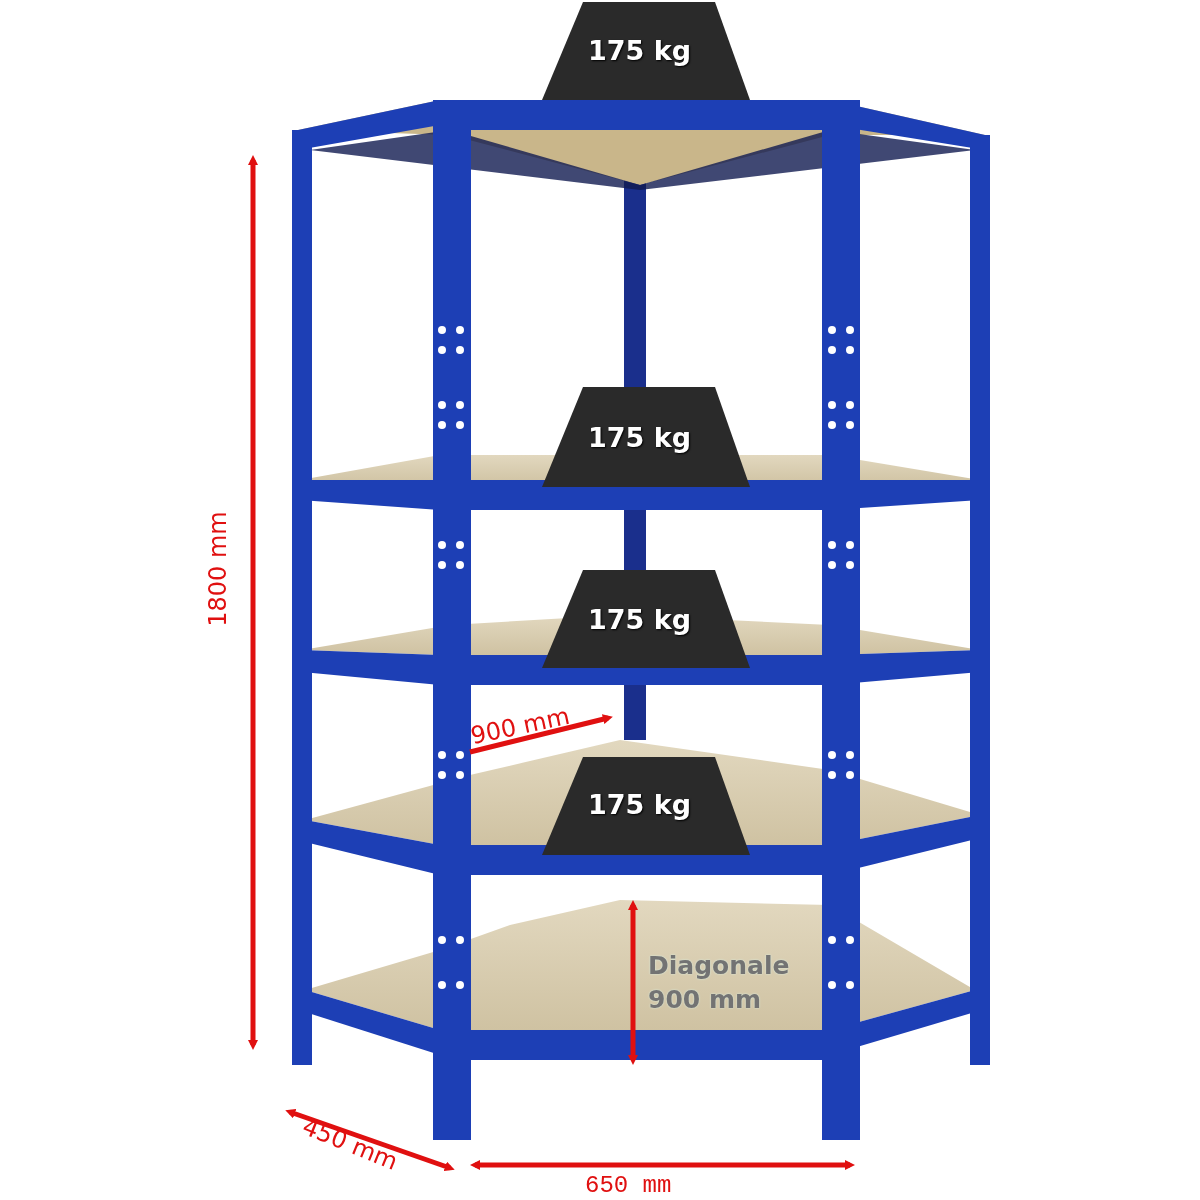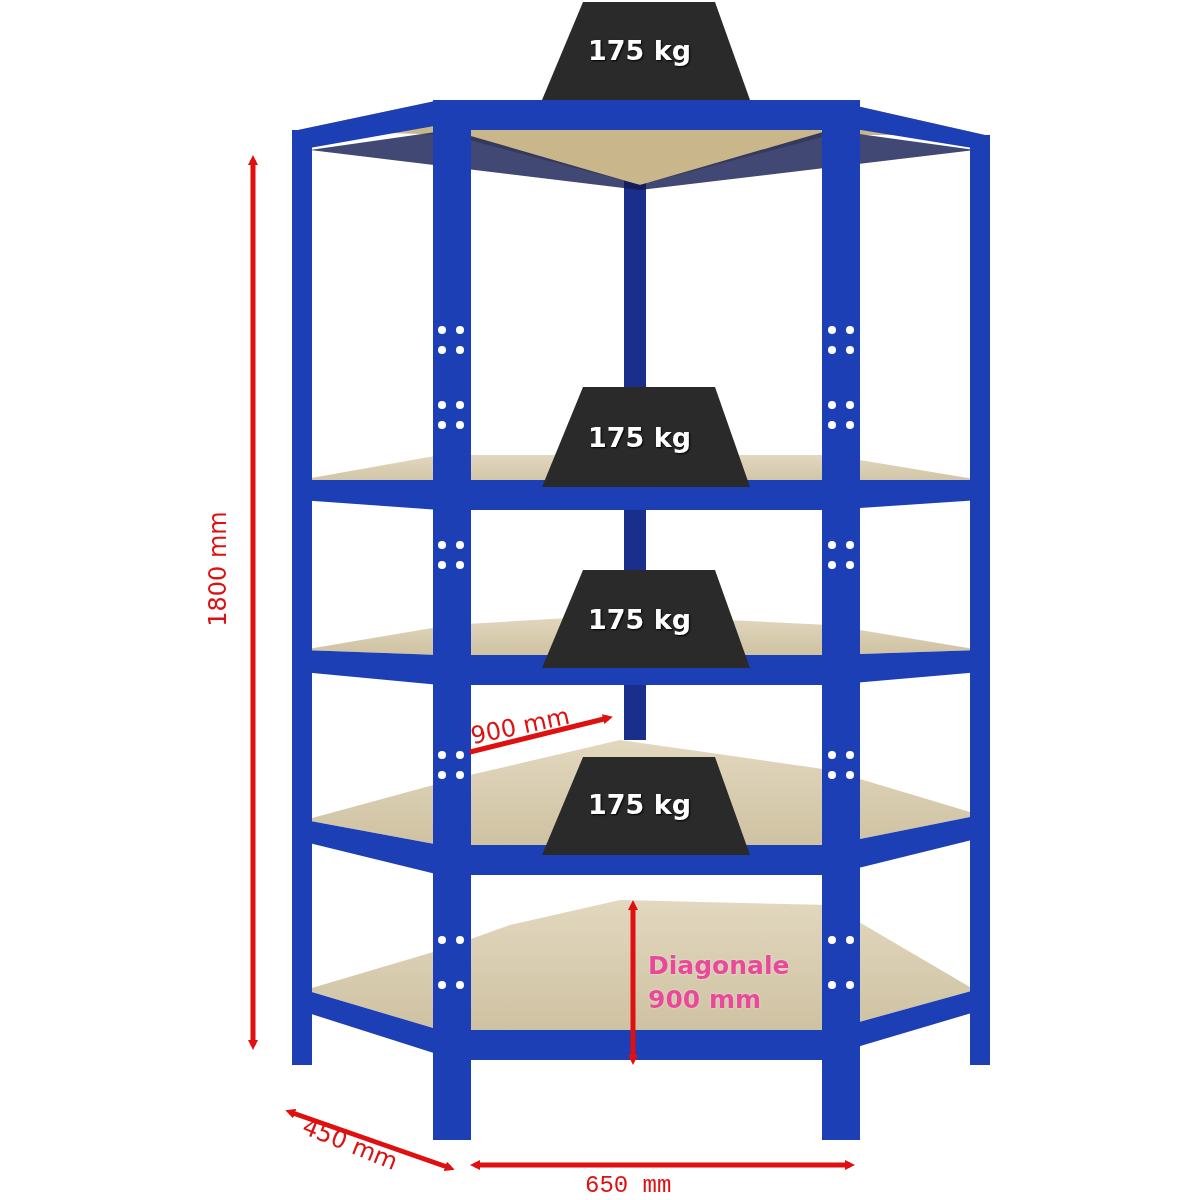--- a/index.html
+++ b/index.html
@@ -1,21 +1,21 @@
 <!DOCTYPE html>
 <html><head>
 <meta charset="utf-8">
 <style>
   html, body { margin: 0; padding: 0; background: #ffffff; }
   body { width: 1200px; height: 1200px; position: relative; overflow: hidden; font-family: "DejaVu Sans", sans-serif; }
   #scene { position: absolute; left: 0; top: 0; width: 1172px; height: 1200px; }
   .lbl { position: absolute; white-space: nowrap; }
   .dim { color: #e01010; font-family: "DejaVu Sans", sans-serif; font-size: 24px; }
   .load { color: #ffffff; font-family: "DejaVu Sans", sans-serif; font-weight: bold; font-size: 27px; text-shadow: 1px 1px 2px #000; }
-  .diag { color: #ec4899; font-family: "DejaVu Sans", sans-serif; font-weight: bold; font-size: 25px; line-height: 32px; text-shadow: 0 0 2px #d8f2e8; }
+  .diag { color: #737373; font-family: "DejaVu Sans", sans-serif; font-weight: bold; font-size: 25px; line-height: 32px; text-shadow: 0 0 2px #d8f2e8; }
 </style>
 </head>
 <body>
 
 <div id="scene">
   <svg width="1200" height="1200" viewBox="0 0 1200 1200">
     <defs>
       <marker id="ah" markerWidth="10" markerHeight="10" refX="5" refY="5" orient="auto-start-reverse" markerUnits="userSpaceOnUse">
         <path d="M0,0 L10,5 L0,10 z" fill="#e01010"></path>
       </marker>

